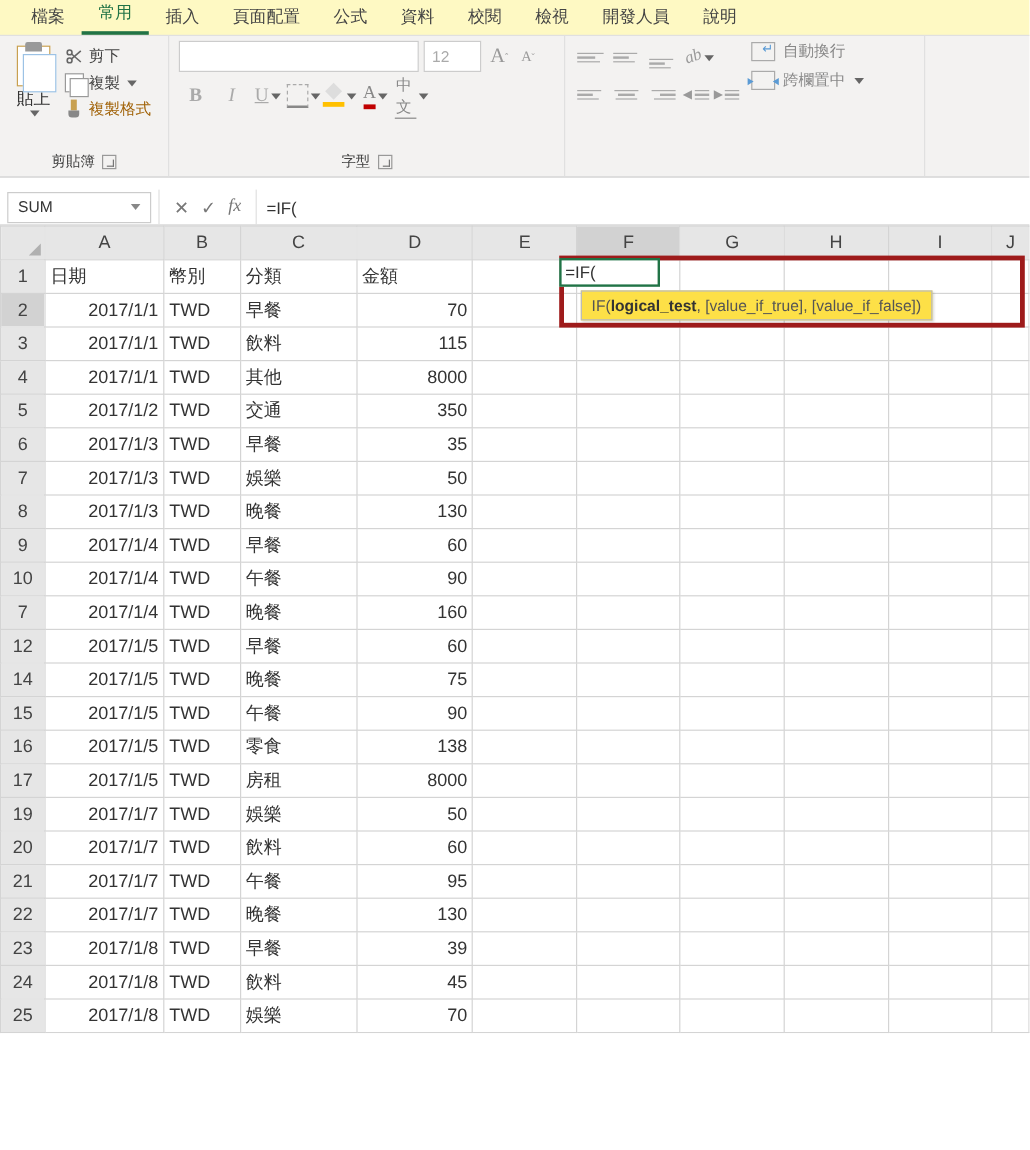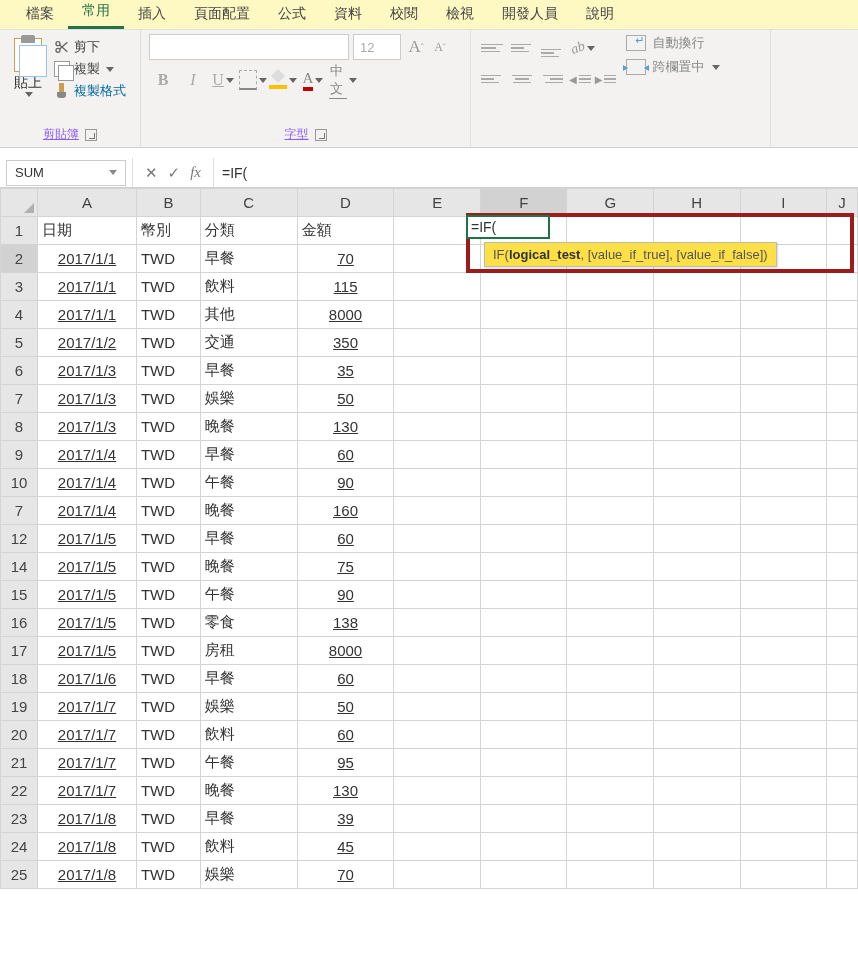--- a/index.html
+++ b/index.html
@@ -7,32 +7,32 @@
   
   
   .ribbon-tabs { display: flex; background: #fef9c3; border-bottom: 1px solid #e0e0e0; height: 30px; align-items: flex-end; padding-left: 12px; }
   .ribbon-tab { padding: 6px 14px; font-size: 14px; color: #444; cursor: pointer; }
   .ribbon-tab.active { color: #217346; border-bottom: 3px solid #217346; font-weight: 500; }
   
   
   .ribbon { display: flex; background: #f3f2f1; border-bottom: 1px solid #d0d0d0; height: 118px; }
   .ribbon-group { display: flex; flex-direction: column; border-right: 1px solid #e0e0e0; padding: 4px 8px 2px 8px; }
   .ribbon-group-body { flex: 1; display: flex; align-items: flex-start; }
-  .ribbon-group-label { font-size: 12px; color: #8b5cf6; text-align: left; padding: 2px 0; display: flex; justify-content: center; align-items: center; gap: 6px; text-decoration: underline; }
+  .ribbon-group-label { font-size: 12px; color: #404040; text-align: left; padding: 2px 0; display: flex; justify-content: center; align-items: center; gap: 6px; }
   .dialog-launcher { width: 12px; height: 12px; border: 1px solid #999; position: relative; }
   .dialog-launcher::after { content: ""; position: absolute; right: 1px; bottom: 1px; width: 5px; height: 5px; border-right: 1px solid #777; border-bottom: 1px solid #777; }
   
   
   .paste-big { display: flex; flex-direction: column; align-items: center; padding: 4px 6px; cursor: pointer; }
   .paste-icon { width: 28px; height: 34px; background: #fff; border: 1px solid #c8a050; position: relative; margin-bottom: 2px; }
   .paste-icon::before { content: ""; position: absolute; top: -4px; left: 6px; width: 14px; height: 8px; background: #999; border-radius: 2px 2px 0 0; }
   .paste-icon::after { content: ""; position: absolute; top: 6px; left: 4px; right: -6px; bottom: -6px; background: #fff; border: 1px solid #9cc2e5; }
   .clip-small { display: flex; flex-direction: column; gap: 4px; padding: 4px 6px; }
   .clip-item { display: flex; align-items: center; gap: 4px; font-size: 13px; color: #444; cursor: pointer; }
-  .clip-item.disabled { color: #0369a1; }
+  .clip-item.disabled { color: #a16207; }
   .scissors-icon { width: 16px; height: 16px; }
   .copy-icon { width: 16px; height: 16px; background: #fff; border: 1px solid #999; position: relative; }
   .copy-icon::after { content: ""; position: absolute; left: 3px; top: 3px; width: 14px; height: 14px; background: #fff; border: 1px solid #999; }
   .brush-icon { width: 16px; height: 16px; position: relative; }
   .brush-icon::before { content: ""; position: absolute; left: 5px; top: 0; width: 5px; height: 9px; background: #c8a050; }
   .brush-icon::after { content: ""; position: absolute; left: 3px; top: 9px; width: 9px; height: 6px; background: #888; border-radius: 0 0 3px 3px; }
   .dd-caret { width: 0; height: 0; border-left: 4px solid transparent; border-right: 4px solid transparent; border-top: 5px solid #666; margin-left: 2px; }
   
   
   .font-top { display: flex; gap: 4px; margin-bottom: 6px; }
@@ -91,21 +91,21 @@
   
   .grid-wrap { position: relative; }
   .grid { border-collapse: collapse; table-layout: fixed; width: 858px; }
   .grid th, .grid td { border: 1px solid #d4d4d4; height: 28px; font-size: 15px; padding: 0 4px; overflow: hidden; white-space: nowrap; }
   .grid thead th { background: #e6e6e6; font-weight: normal; color: #444; text-align: center; }
   .corner { width: 36px; background: #e6e6e6; position: relative; }
   .corner::after { content: ""; position: absolute; right: 3px; bottom: 3px; width: 0; height: 0; border-left: 10px solid transparent; border-bottom: 10px solid #b0b0b0; }
   .rowhdr { background: #e6e6e6; text-align: center; color: #444; width: 36px; font-size: 14px; }
   .col-A { width: 96px; } .col-B { width: 62px; } .col-C { width: 94px; } .col-D { width: 94px; }
   .col-E { width: 84px; } .col-F { width: 84px; } .col-G { width: 84px; } .col-H { width: 84px; } .col-I { width: 84px; } .col-J { width: 30px; }
-  .tr-left { text-align: left; } .tr-right { text-align: center; text-decoration: underline; }
+  .tr-left { text-align: left; } .tr-right { text-align: right; }
   .active-th { background: #d2d2d2 !important; }
   .active-cell-box { position: absolute; border: 2px solid #217346; background: #fff; font-size: 14px; padding: 2px 3px; color: #333; pointer-events: auto; }
   .func-tip { position: absolute; background: #fde047; border: 1px solid #bbb; font-size: 13px; padding: 4px 8px; color: #555; white-space: nowrap; pointer-events: auto; box-shadow: 1px 1px 2px rgba(0,0,0,.15); }
   .func-tip b { font-weight: bold; color: #333; }
   .highlight-box { position: absolute; border: 4px solid #9e1b1b; }
 </style>
 </head>
 <body>
 
 <div class="ribbon-tabs" id="ribbon-tabs">
@@ -510,33 +510,20 @@
           <td class="tr-left">房租</td>
           <td class="tr-right">8000</td>
           <td class="tr-left"></td>
           <td class="tr-left"></td>
           <td class="tr-left"></td>
           <td class="tr-left"></td>
           <td class="tr-left"></td>
           <td class="tr-left"></td>
         </tr>
         <tr>
-          <td class="rowhdr">18</td>
-          <td class="tr-right">2017/1/6</td>
-          <td class="tr-left">TWD</td>
-          <td class="tr-left">早餐</td>
-          <td class="tr-right">60</td>
-          <td class="tr-left"></td>
-          <td class="tr-left"></td>
-          <td class="tr-left"></td>
-          <td class="tr-left"></td>
-          <td class="tr-left"></td>
-          <td class="tr-left"></td>
-        </tr>
-        <tr>
           <td class="rowhdr">19</td>
           <td class="tr-right">2017/1/7</td>
           <td class="tr-left">TWD</td>
           <td class="tr-left">娛樂</td>
           <td class="tr-right">50</td>
           <td class="tr-left"></td>
           <td class="tr-left"></td>
           <td class="tr-left"></td>
           <td class="tr-left"></td>
           <td class="tr-left"></td>

